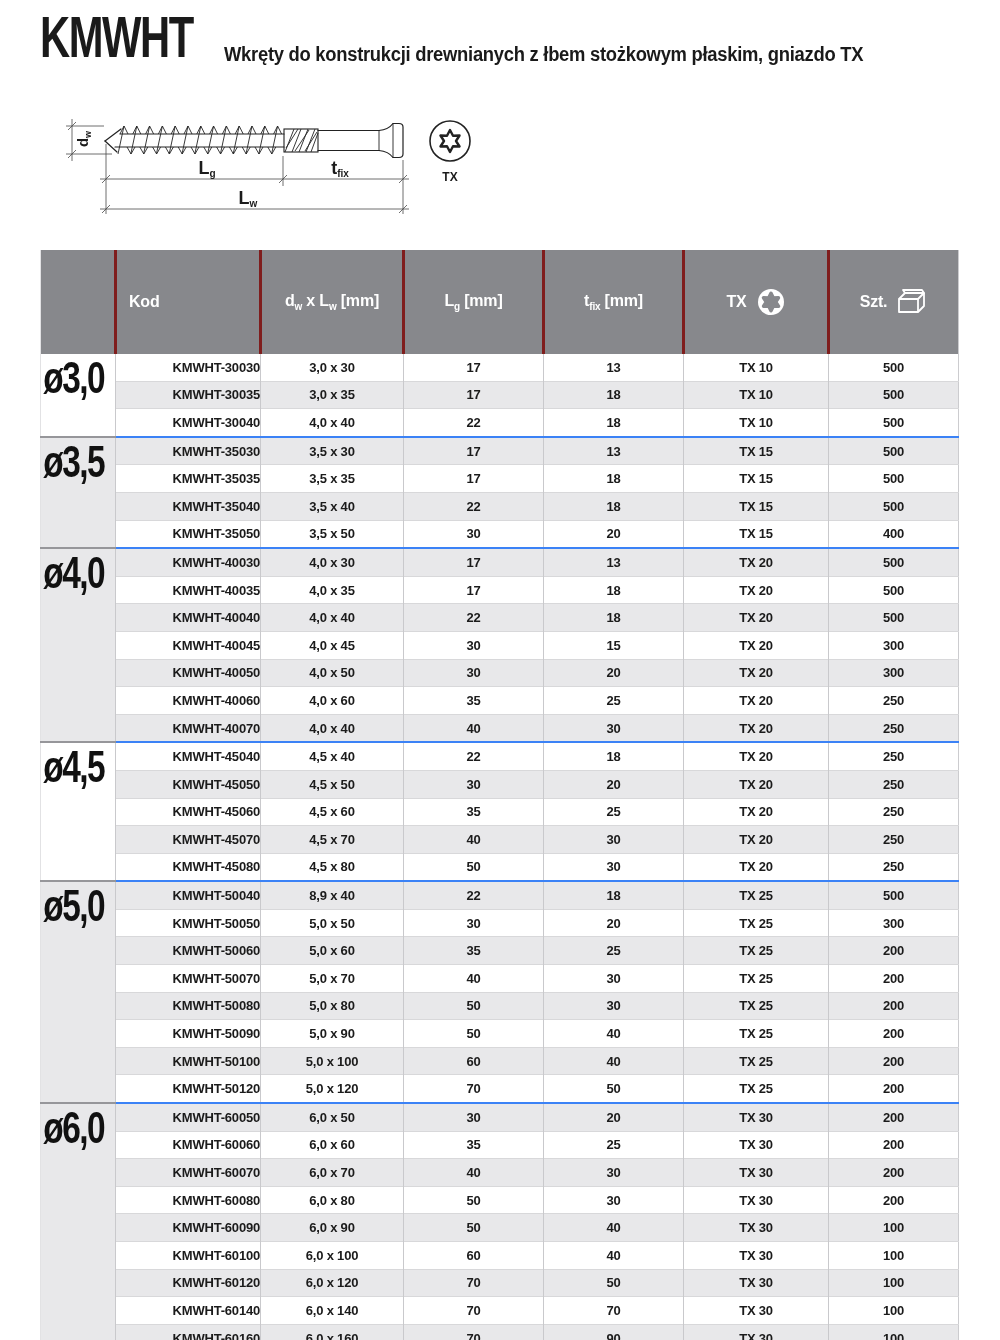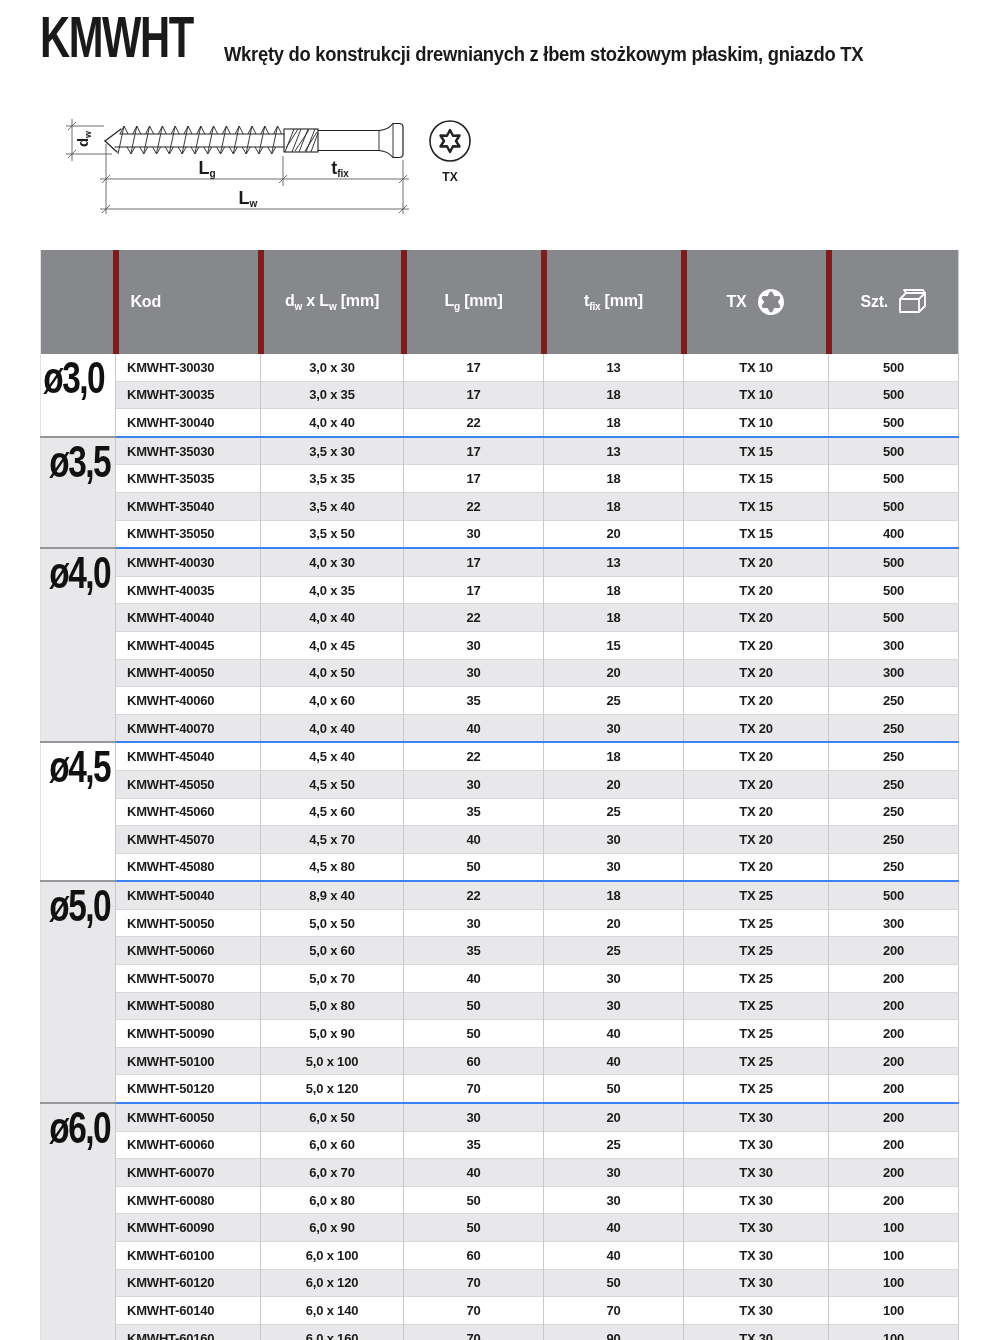--- a/index.html
+++ b/index.html
@@ -17,38 +17,38 @@
   .diagram{position:absolute;left:55px;top:96px;width:430px;height:132px;}
   .diagram svg{display:block;}
   
   table.product{
     position:absolute;left:40px;top:250px;width:918px;
     border-collapse:collapse;table-layout:fixed;
     border-bottom:3px solid #96969a;border-left:1px solid #e2e2e4;border-right:1px solid #cccccf;
   }
   table.product th{
     background:#87888c;color:#ffffff;font-size:16px;font-weight:bold;height:42px;
-    border-left:6px solid #7f1d1d;letter-spacing:-0.2px;white-space:pre;text-align:center;vertical-align:middle;
+    border-left:3px solid #7f1d1d;letter-spacing:-0.2px;white-space:pre;text-align:center;vertical-align:middle;
   }
   table.product th:first-child{border-left:none;}
   table.product th.th-kod{text-align:left;padding-left:12px;}
   table.product th sub{font-size:10px;}
   .th-flex{display:flex;align-items:center;justify-content:center;gap:9px;}
   table.product td{
     font-size:13px;font-weight:bold;height:26.6px;text-align:center;vertical-align:middle;
     border-left:1px solid #c9c9cc;border-top:1px solid #d8d8da;letter-spacing:-0.2px;padding:0;
   }
   table.product tbody tr:first-child td{border-top:none;}
-  table.product td.c-code{text-align:left;padding-left:11px;}
+  table.product td.c-code{text-align:right;padding-left:11px;}
   table.product tr.alt td{background:#e8e8ea;}
   table.product td.group-cell{
     background:#ffffff;border-left:none;border-top:none;vertical-align:top;text-align:right;
   }
   table.product tr.group-start td{border-top:2px solid #3b82f6;}
-  table.product tr.group-start td.group-cell{border-top:2px solid #96969a;padding-left:6px;}
+  table.product tr.group-start td.group-cell{border-top:2px solid #96969a;}
   .dia{
     display:inline-block;font-size:44px;font-weight:800;letter-spacing:-2px;line-height:0.95;
     transform:scaleX(0.76);transform-origin:left top;padding:3px 0 0 3px;white-space:nowrap;color:#111;
   }
 </style>
 </head>
 <body>
 
 <div class="page-header">
   <span class="title">KMWHT</span>

